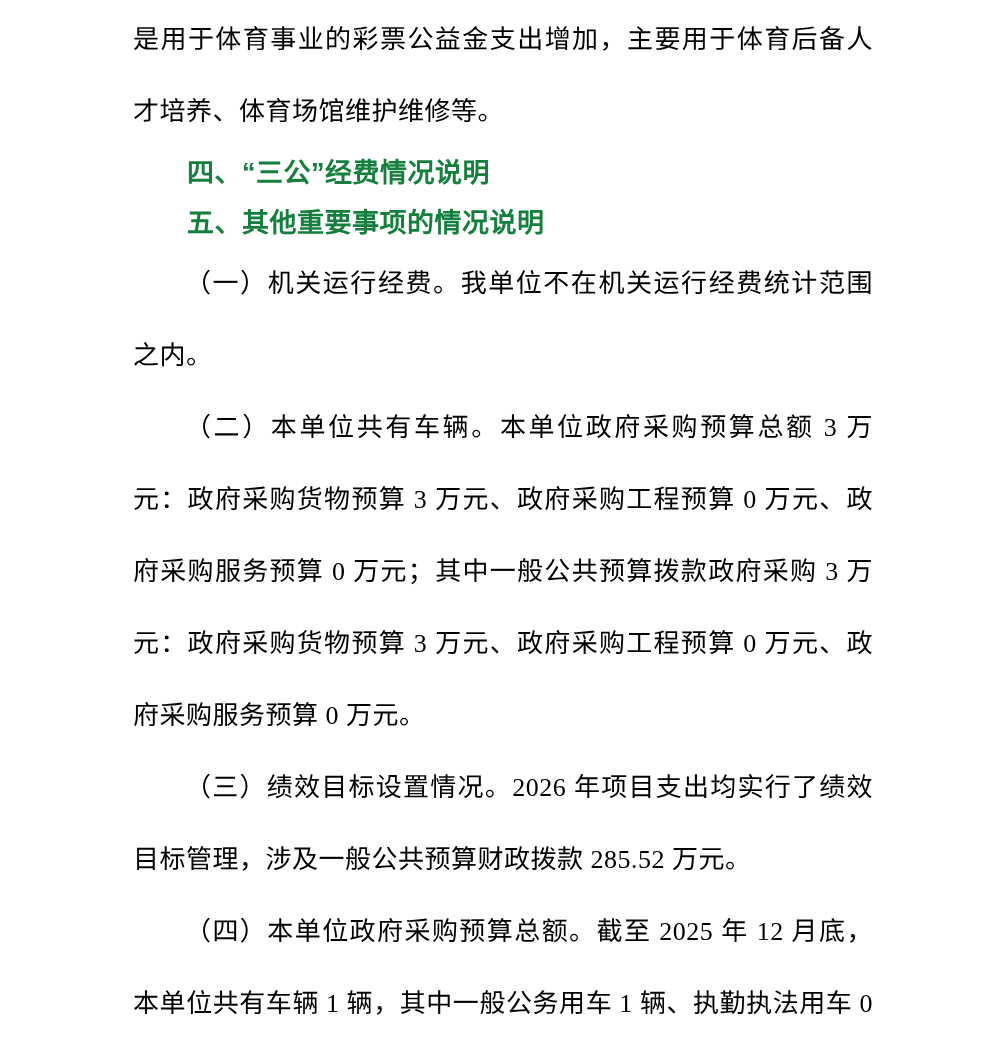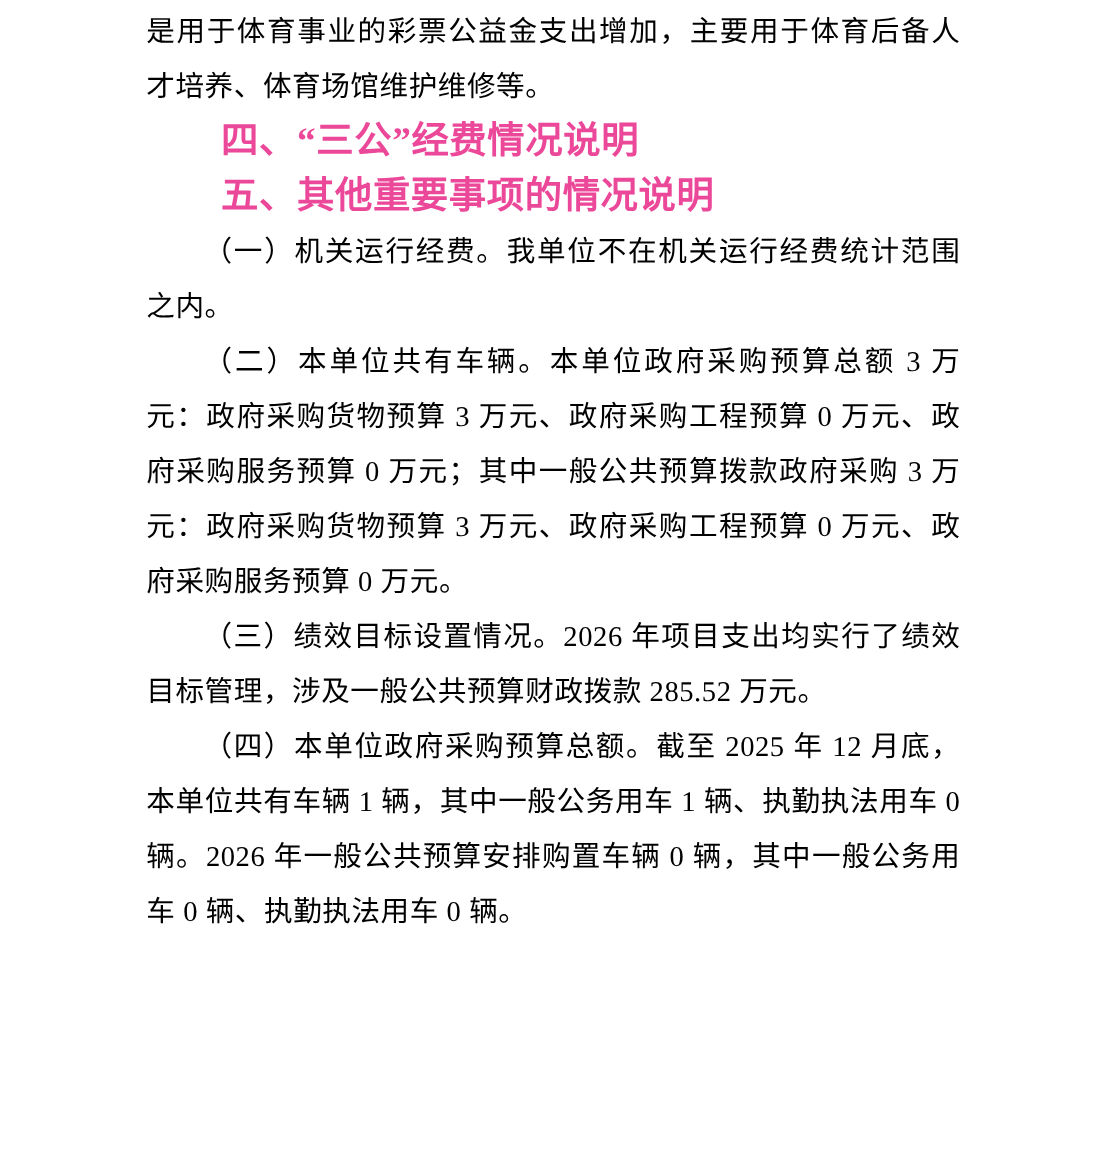--- a/index.html
+++ b/index.html
@@ -15,37 +15,37 @@
     background: #ffffff;
     box-sizing: border-box;
     padding: 4px 127px 0 133px;
     overflow: hidden;
     color: #000000;
   }
   .para {
     margin: 0;
     font-family: "Liberation Serif", "DejaVu Serif", serif;
     font-size: 26px;
-    line-height: 50px;
+    line-height: 72px;
     text-align: justify;
     text-justify: inter-ideograph;
     color: #000000;
     letter-spacing: 0.5px;
   }
   .para.indent {
     text-indent: 2em;
   }
   .heading {
     margin: 0;
-    font-family: Liberation Serif, serif;
-    font-size: 34px;
+    font-family: Liberation Sans, sans-serif;
+    font-size: 27px;
     font-weight: bold;
     line-height: 50px;
     text-indent: 2em;
-    color: #ec4899;
+    color: #15803d;
     letter-spacing: 0.5px;
   }
   .item-lead {
     font-weight: normal;
   }
 </style>
 </head>
 <body>
 
 <div class="page">

